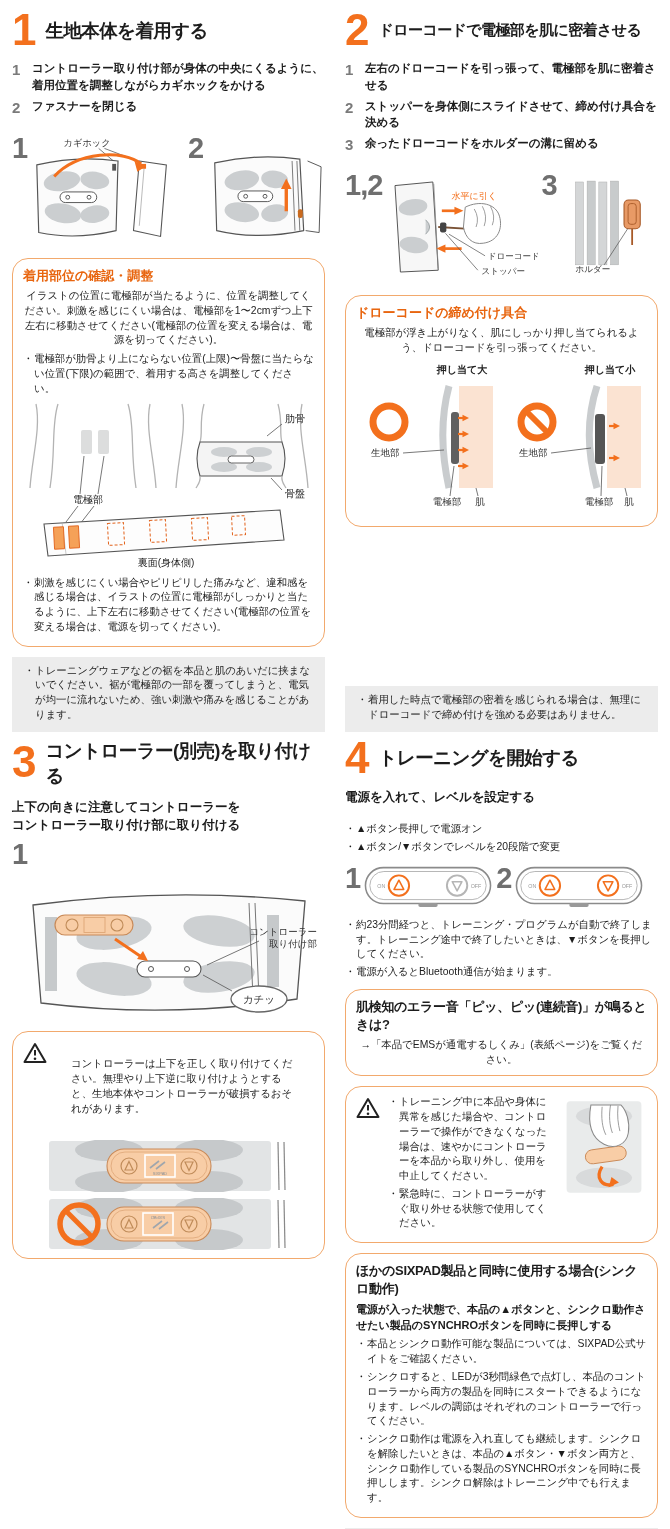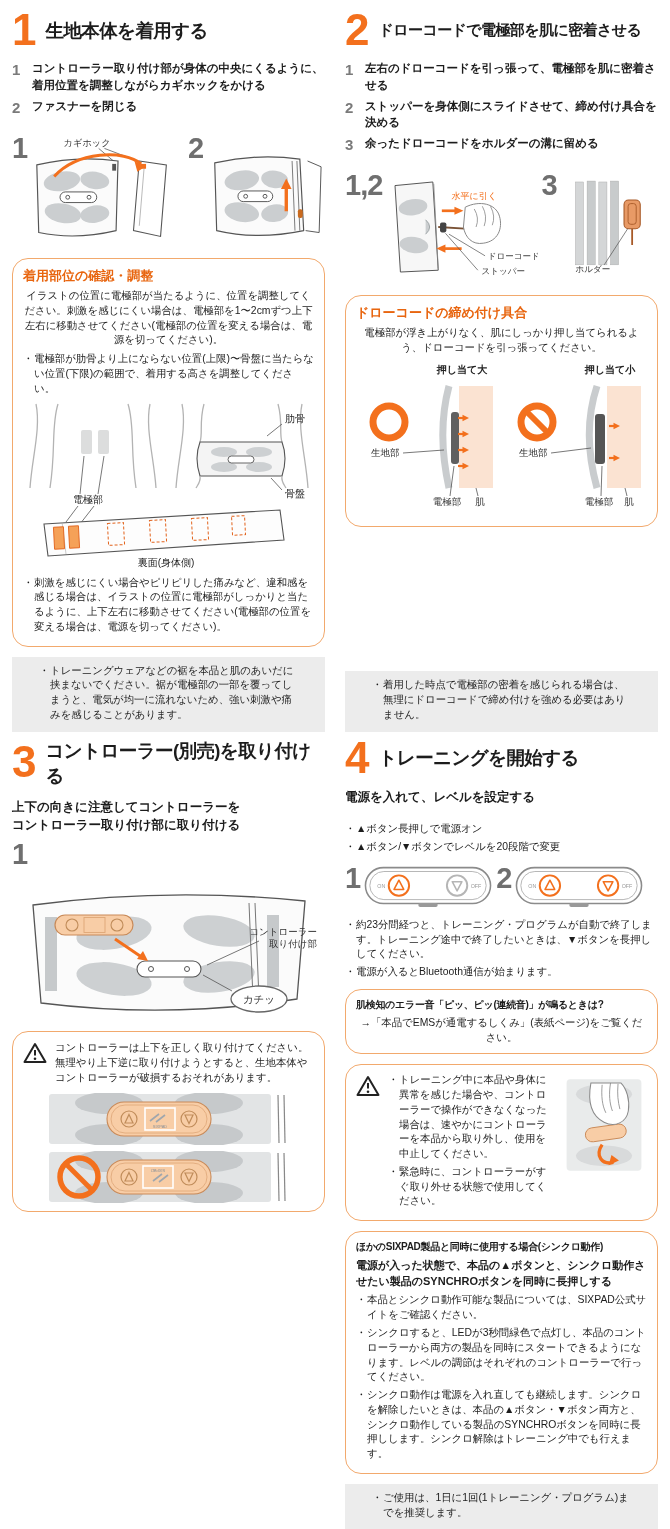--- a/index.html
+++ b/index.html
@@ -30,33 +30,33 @@
   .step-n{font-size:15px;font-weight:700;color:var(--step-gray);min-width:12px;line-height:1.3;}
   .step-t{font-size:11.5px;font-weight:700;line-height:1.4;}
   .subtitle{font-size:12.5px;font-weight:700;margin:0 0 6px;line-height:1.45;}
   
   .bullets{list-style:none;margin:0;padding:0;}
   .bullets li{position:relative;padding-left:11px;font-size:10.4px;line-height:1.42;margin:0 0 3px;}
   .bullets li::before{content:"・";position:absolute;left:0;top:0;}
   
   .obox{border:1.6px solid var(--orange-soft);border-radius:16px;padding:8px 10px;margin:0 0 10px;background:#fff;}
   .obox-title{color:var(--orange-title);font-weight:700;font-size:13px;margin:0 0 4px;}
-  .obox-title-dark{color:var(--ink);font-weight:700;font-size:10px;margin:0 0 4px;letter-spacing:-0.3px;}
+  .obox-title-dark{color:var(--ink);font-weight:700;font-size:13px;margin:0 0 4px;letter-spacing:-0.3px;}
   .small{font-size:10.4px;line-height:1.42;margin:0 0 4px;text-align:center;}
   .bold-lead{font-size:11px;font-weight:700;line-height:1.42;margin:0 0 4px;}
   
-  .gnote{background:var(--note-bg);padding:7px 27px;margin:0 0 4px;}
+  .gnote{background:var(--note-bg);padding:7px 12px;margin:0 0 4px;}
   .gnote .bullets li{margin:0 0 2px;}
   .push-bottom{margin-top:auto;}
   
   .fig-row{display:flex;align-items:flex-start;gap:4px;margin:6px 0 12px;}
   .fig-num{font-size:29px;font-weight:700;color:var(--fig-gray);line-height:1;letter-spacing:-1px;}
   .fig-center{display:flex;justify-content:center;margin:2px 0 8px;}
   .warn-row{display:flex;gap:8px;align-items:flex-start;}
-  .warn-text{font-size:10.4px;line-height:1.45;margin:0;}
+  .warn-text{font-size:10.4px;line-height:1.45;margin:16px;}
   .panel-stack{display:flex;flex-direction:column;gap:6px;align-items:center;margin-top:8px;}
   .preline{white-space:pre-line;}
   svg text{font-family:"Liberation Sans","DejaVu Sans",sans-serif;}
 </style>
 </head>
 <body>
 
 <div class="page">
 
   <div class="row row1">

